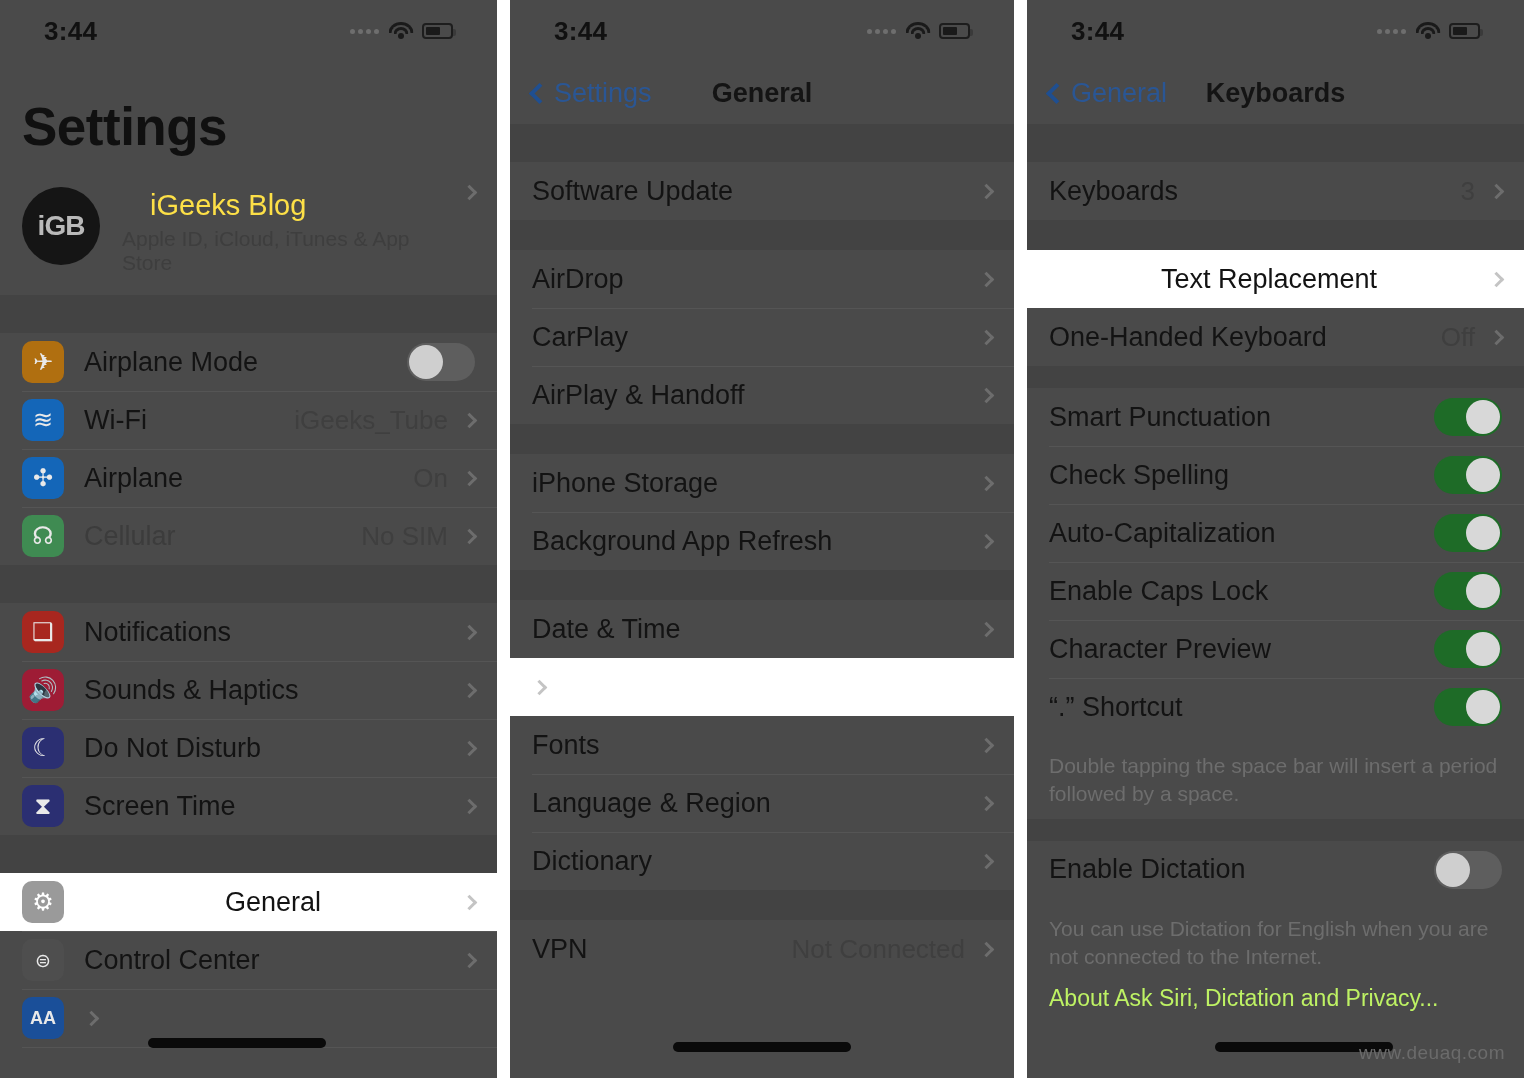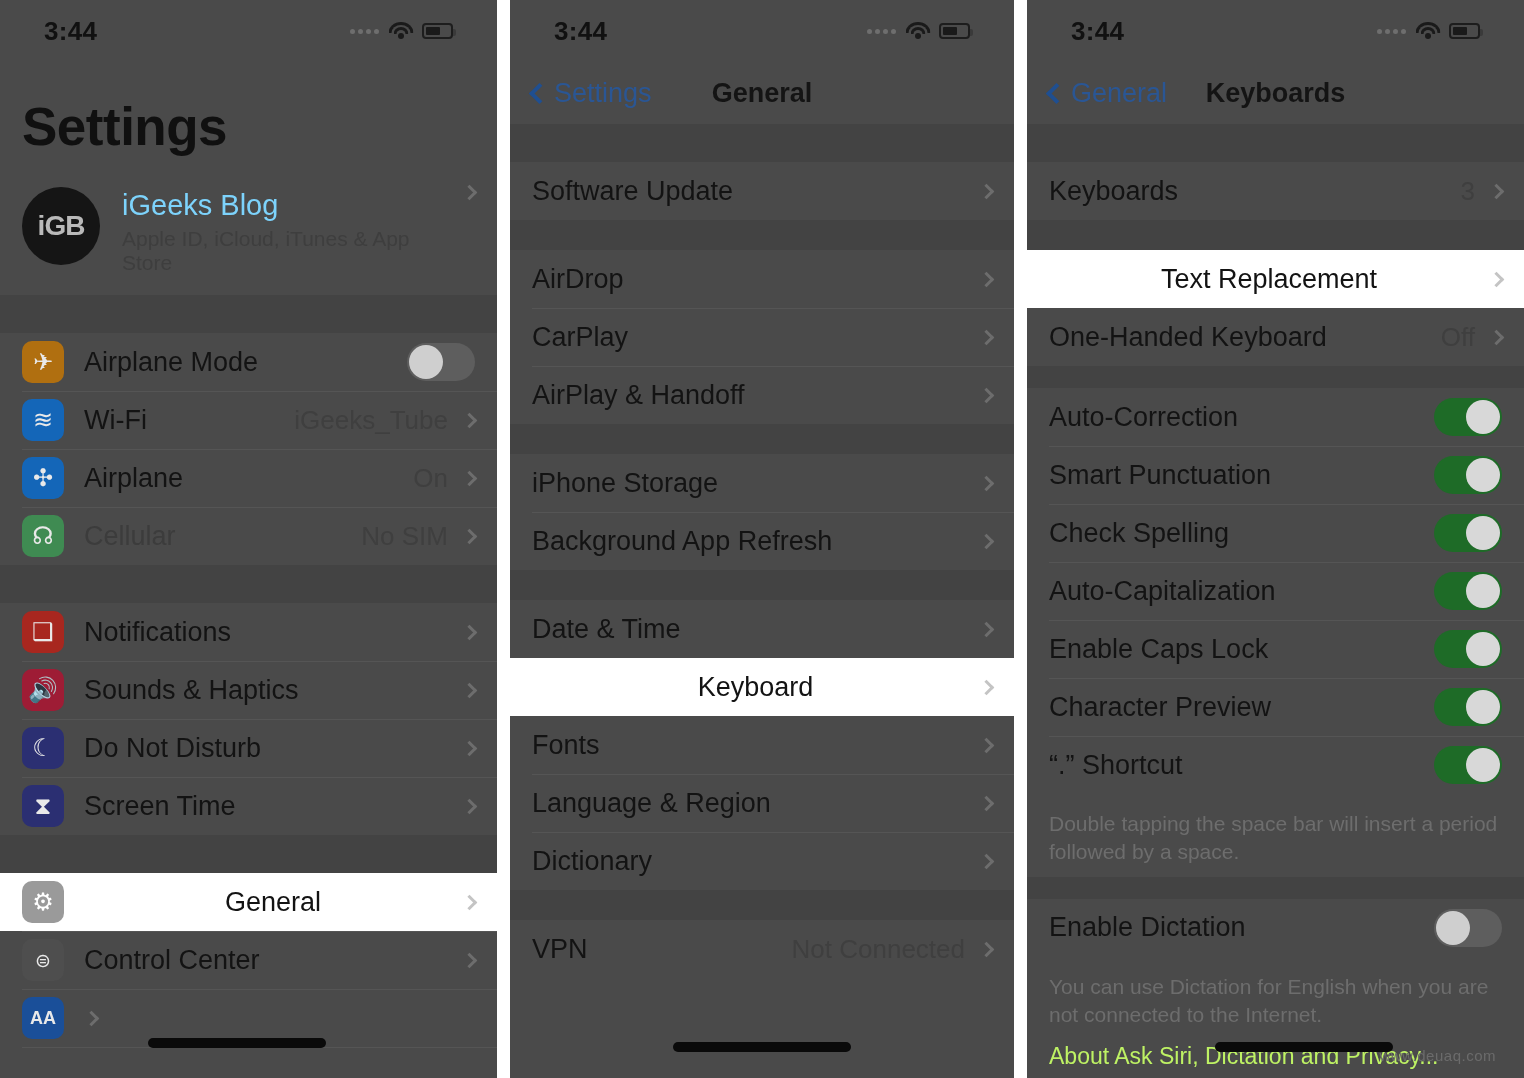--- a/index.html
+++ b/index.html
@@ -108,21 +108,21 @@
 
   
   .avatar {
     width:78px; height:78px; border-radius:50%;
     background:#151515; color:#b9b9b9;
     display:flex; align-items:center; justify-content:center;
     font-size:28px; font-weight:800; letter-spacing:-1px;
     margin-right:22px; flex:0 0 auto;
   }
   .acct-text { flex:1; }
-  .acct-name { font-size:29px; color:#7dd3fc; line-height:1.25; }
+  .acct-name { font-size:29px; color:#fde047; line-height:1.25;margin-left:28px; }
   .acct-sub { font-size:21px; color:#3e3e3e; margin-top:4px; }
 
   
   .toggle {
     width:68px; height:38px; border-radius:19px;
     position:relative; flex:0 0 auto;
     background:#5e5e5e;
   }
   .toggle i {
     position:absolute; top:2px; left:2px;
@@ -143,22 +143,22 @@
   
   .homebar {
     position:absolute; bottom:0; left:50%; transform:translateX(-50%);
     width:180px; height:10px; border-radius:6px; background:#0a0a0a;
   }
   .homebar.p1pos { bottom:30px; width:178px; margin-left:-12px; }
   .homebar.p2pos { bottom:26px; width:178px; }
   .homebar.p3pos { bottom:26px; width:178px; margin-left:28px; }
 
   .watermark {
-    position:absolute; right:28px; bottom:14px;
-    font-size:15px; color:#6b6b6b; letter-spacing:.5px;
+    position:absolute; right:19px; bottom:14px;
+    font-size:19px; color:#6b6b6b; letter-spacing:.5px;
   }
 </style>
 </head>
 <body>
 
 <div class="board">
 
   <div class="panel p1">
 
     <div class="statusbar">
@@ -369,21 +369,20 @@
 
     <div class="group">
       <div class="row">
         <div class="label">Date &amp; Time</div>
         <div class="chev"></div>
       </div>
     </div>
 
     <div class="group lit">
       <div class="row lit">
-        <div class="label">Keyboard</div>
         <div class="chev"></div>
       </div>
     </div>
 
     <div class="group">
       <div class="row">
         <div class="label">Fonts</div>
         <div class="chev"></div>
       </div>
       <div class="row">
@@ -465,26 +464,20 @@
         <div class="label">One-Handed Keyboard</div>
         <div class="value">Off</div>
         <div class="chev"></div>
       </div>
     </div>
 
     <div class="spacer xs"></div>
 
     <div class="group">
       <div class="row">
-        <div class="label">Auto-Correction</div>
-        <div class="toggle on">
-            <i></i>
-          </div>
-      </div>
-      <div class="row">
         <div class="label">Smart Punctuation</div>
         <div class="toggle on">
             <i></i>
           </div>
       </div>
       <div class="row">
         <div class="label">Check Spelling</div>
         <div class="toggle on">
             <i></i>
           </div>

